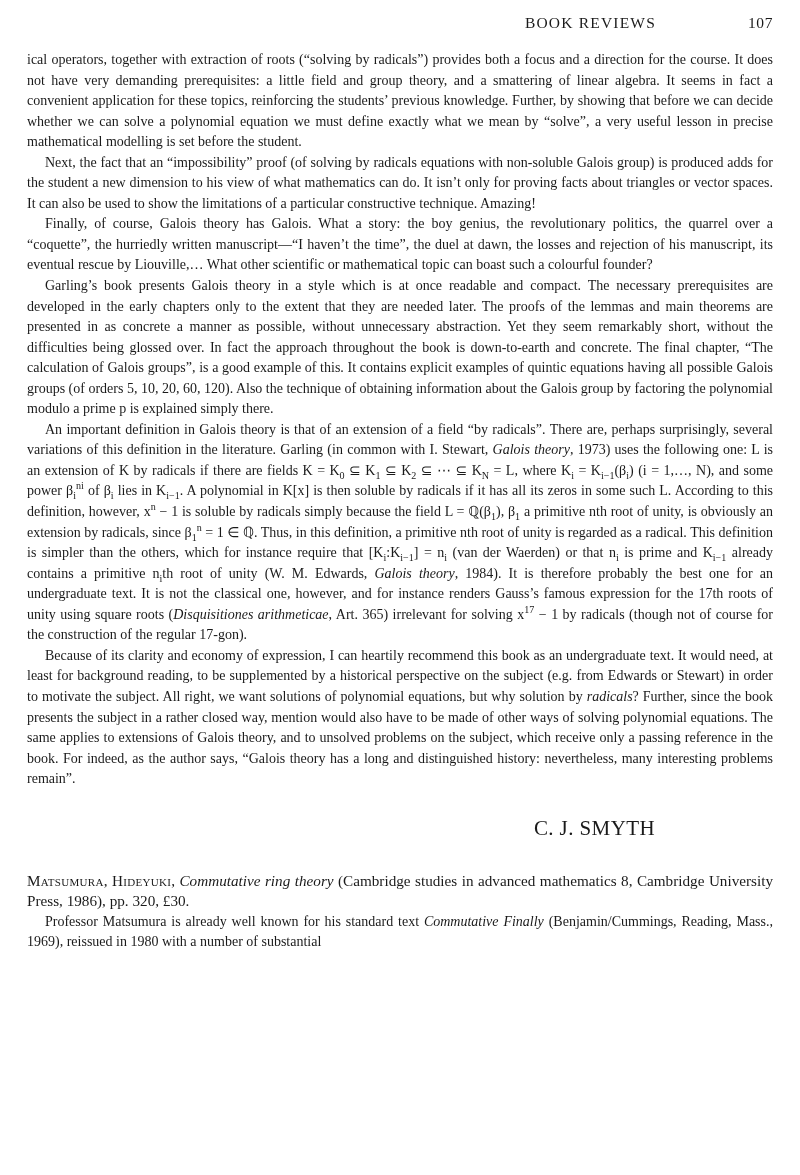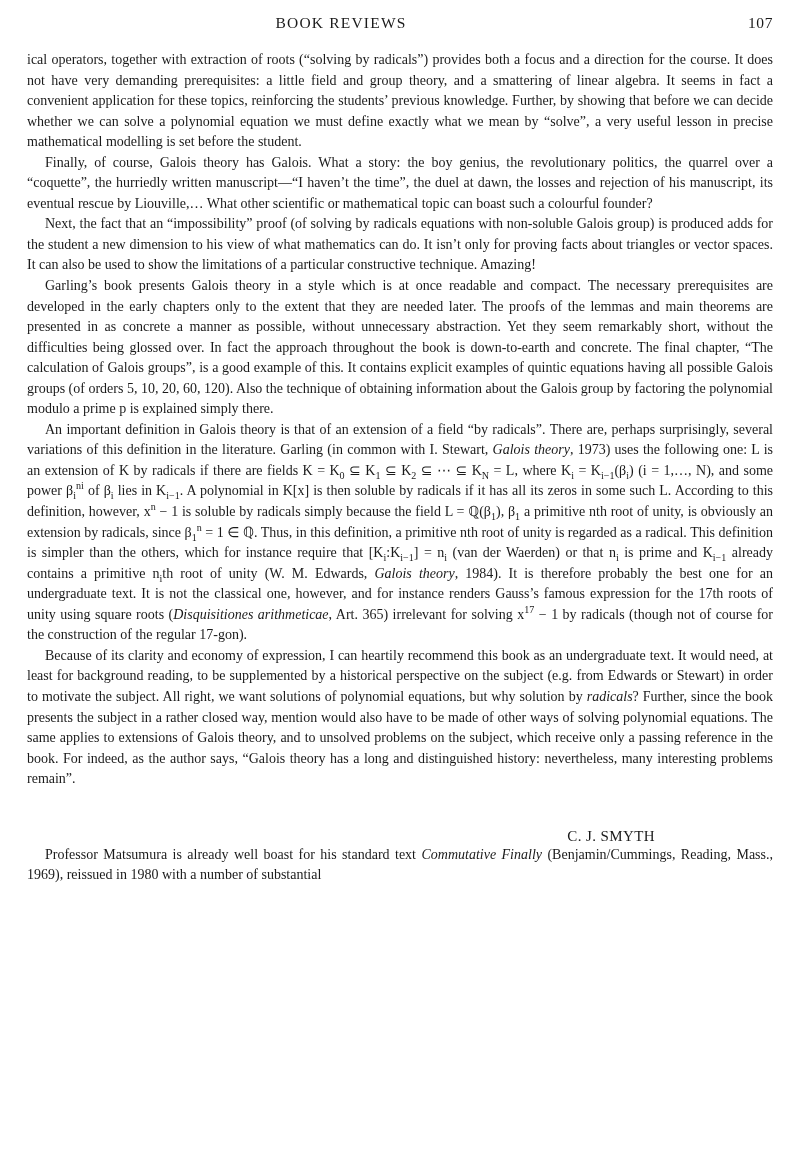--- a/index.html
+++ b/index.html
@@ -26,23 +26,23 @@
     position: absolute;
     top: 14px;
     left: 0;
     width: 800px;
     height: 22px;
     font-size: 15.5px;
     letter-spacing: 0.6px;
   }
   .rh-title {
     position: absolute;
-    left: 13px;
+    left: 0;
     width: 656px;
-    text-align: center;
+    text-align: right;
     font-variant: small-caps;
     letter-spacing: 1.2px;
   }
   .rh-page {
     position: absolute;
     right: 27px;
     top: 0;
     font-size: 15.5px;
   }
   .body-col {
@@ -57,24 +57,24 @@
     text-justify: inter-word;
     font-size: 14px;
     line-height: 20.55px;
     text-indent: 0;
     hyphens: none;
   }
   p.indent {
     text-indent: 18px;
   }
   .sig {
-    margin-top: 38px;
+    margin-top: 26px;
     text-align: right;
     padding-right: 118px;
-    font-size: 15px;
+    font-size: 21px;
     font-variant: small-caps;
     letter-spacing: 0.4px;
   }
   .entry {
     margin-top: 30px;
     font-size: 15.2px;
     line-height: 20.55px;
     text-align: justify;
   }
   .smallcaps {
@@ -98,33 +98,36 @@
 <div class="page">
 
   <div class="running-head">
     <span class="rh-title">BOOK REVIEWS</span>
     <span class="rh-page">107</span>
   </div>
 
   <div class="body-col">
 
     <p class="para">ical operators, together with extraction of roots (“solving by radicals”) provides both a focus and a direction for the course. It does not have very demanding prerequisites: a little field and group theory, and a smattering of linear algebra. It seems in fact a convenient application for these topics, reinforcing the students’ previous knowledge. Further, by showing that before we can decide whether we can solve a polynomial equation we must define exactly what we mean by “solve”, a very useful lesson in precise mathematical modelling is set before the student.</p>
+    <p class="para indent">Next, the fact that an “impossibility” proof (of solving by radicals equations with non-soluble Galois group) is produced adds for the student a new dimension to his view of what mathematics can do. It isn’t only for proving facts about triangles or vector spaces. It can also be used to show the limitations of a particular constructive technique. Amazing!</p>
     <p class="para indent">Finally, of course, Galois theory has Galois. What a story: the boy genius, the revolutionary politics, the quarrel over a “coquette”, the hurriedly written manuscript—“I haven’t the time”, the duel at dawn, the losses and rejection of his manuscript, its eventual rescue by Liouville,… What other scientific or mathematical topic can boast such a colourful founder?</p>
-    <p class="para indent">Next, the fact that an “impossibility” proof (of solving by radicals equations with non-soluble Galois group) is produced adds for the student a new dimension to his view of what mathematics can do. It isn’t only for proving facts about triangles or vector spaces. It can also be used to show the limitations of a particular constructive technique. Amazing!</p>
     <p class="para indent">Garling’s book presents Galois theory in a style which is at once readable and compact. The necessary prerequisites are developed in the early chapters only to the extent that they are needed later. The proofs of the lemmas and main theorems are presented in as concrete a manner as possible, without unnecessary abstraction. Yet they seem remarkably short, without the difficulties being glossed over. In fact the approach throughout the book is down-to-earth and concrete. The final chapter, “The calculation of Galois groups”, is a good example of this. It contains explicit examples of quintic equations having all possible Galois groups (of orders 5, 10, 20, 60, 120). Also the technique of obtaining information about the Galois group by factoring the polynomial modulo a prime p is explained simply there.</p>
 
     <p class="para indent">
       <span>An important definition in Galois theory is that of an extension of a field “by radicals”. There are, perhaps surprisingly, several variations of this definition in the literature. Garling (in common with I. Stewart, </span><span class="ital">Galois theory</span><span>, 1973) uses the following one: L is an extension of K by radicals if there are fields K = K</span><sub>0</sub><span> ⊆ K</span><sub>1</sub><span> ⊆ K</span><sub>2</sub><span> ⊆ ⋯ ⊆ K</span><sub>N</sub><span> = L, where K</span><sub>i</sub><span> = K</span><sub>i−1</sub><span>(β</span><sub>i</sub><span>) (i = 1,…, N), and some power β</span><sub>i</sub><sup>n</sup><sup>i</sup><span> of β</span><sub>i</sub><span> lies in K</span><sub>i−1</sub><span>. A polynomial in K[x] is then soluble by radicals if it has all its zeros in some such L. According to this definition, however, x</span><sup>n</sup><span> − 1 is soluble by radicals simply because the field L = ℚ(β</span><sub>1</sub><span>), β</span><sub>1</sub><span> a primitive nth root of unity, is obviously an extension by radicals, since β</span><sub>1</sub><sup>n</sup><span> = 1 ∈ ℚ. Thus, in this definition, a primitive nth root of unity is regarded as a radical. This definition is simpler than the others, which for instance require that [K</span><sub>i</sub><span>:K</span><sub>i−1</sub><span>] = n</span><sub>i</sub><span> (van der Waerden) or that n</span><sub>i</sub><span> is prime and K</span><sub>i−1</sub><span> already contains a primitive n</span><sub>i</sub><span>th root of unity (W. M. Edwards, </span><span class="ital">Galois theory</span><span>, 1984). It is therefore probably the best one for an undergraduate text. It is not the classical one, however, and for instance renders Gauss’s famous expression for the 17th roots of unity using square roots (</span><span class="ital">Disquisitiones arithmeticae</span><span>, Art. 365) irrelevant for solving x</span><sup>17</sup><span> − 1 by radicals (though not of course for the construction of the regular 17-gon).</span>
     </p>
 
     <p class="para indent">
       <span>Because of its clarity and economy of expression, I can heartily recommend this book as an undergraduate text. It would need, at least for background reading, to be supplemented by a historical perspective on the subject (e.g. from Edwards or Stewart) in order to motivate the subject. All right, we want solutions of polynomial equations, but why solution by </span><span class="ital">radicals</span><span>? Further, since the book presents the subject in a rather closed way, mention would also have to be made of other ways of solving polynomial equations. The same applies to extensions of Galois theory, and to unsolved problems on the subject, which receive only a passing reference in the book. For indeed, as the author says, “Galois theory has a long and distinguished history: nevertheless, many interesting problems remain”.</span>
     </p>
 
     <div class="sig">C. J. SMYTH</div>
 
+    <div class="entry">
+      <span class="smallcaps">Matsumura</span><span>, </span><span class="smallcaps">Hideyuki</span><span>, </span><span class="ital">Commutative ring theory</span><span> (Cambridge studies in advanced mathematics 8, Cambridge University Press, 1986), pp. 320, £30.</span>
+    </div>
 
     <p class="para indent after-entry">
-      <span>Professor Matsumura is already well boast for his standard text </span><span class="ital">Commutative Finally</span><span> (Benjamin/Cummings, Reading, Mass., 1969), reissued in 1980 with a number of substantial</span>
+      <span>Professor Matsumura is already well known for his standard text </span><span class="ital">Commutative Finally</span><span> (Benjamin/Cummings, Reading, Mass., 1969), reissued in 1980 with a number of substantial</span>
     </p>
 
   </div>
 </div>
 
 </body></html>

